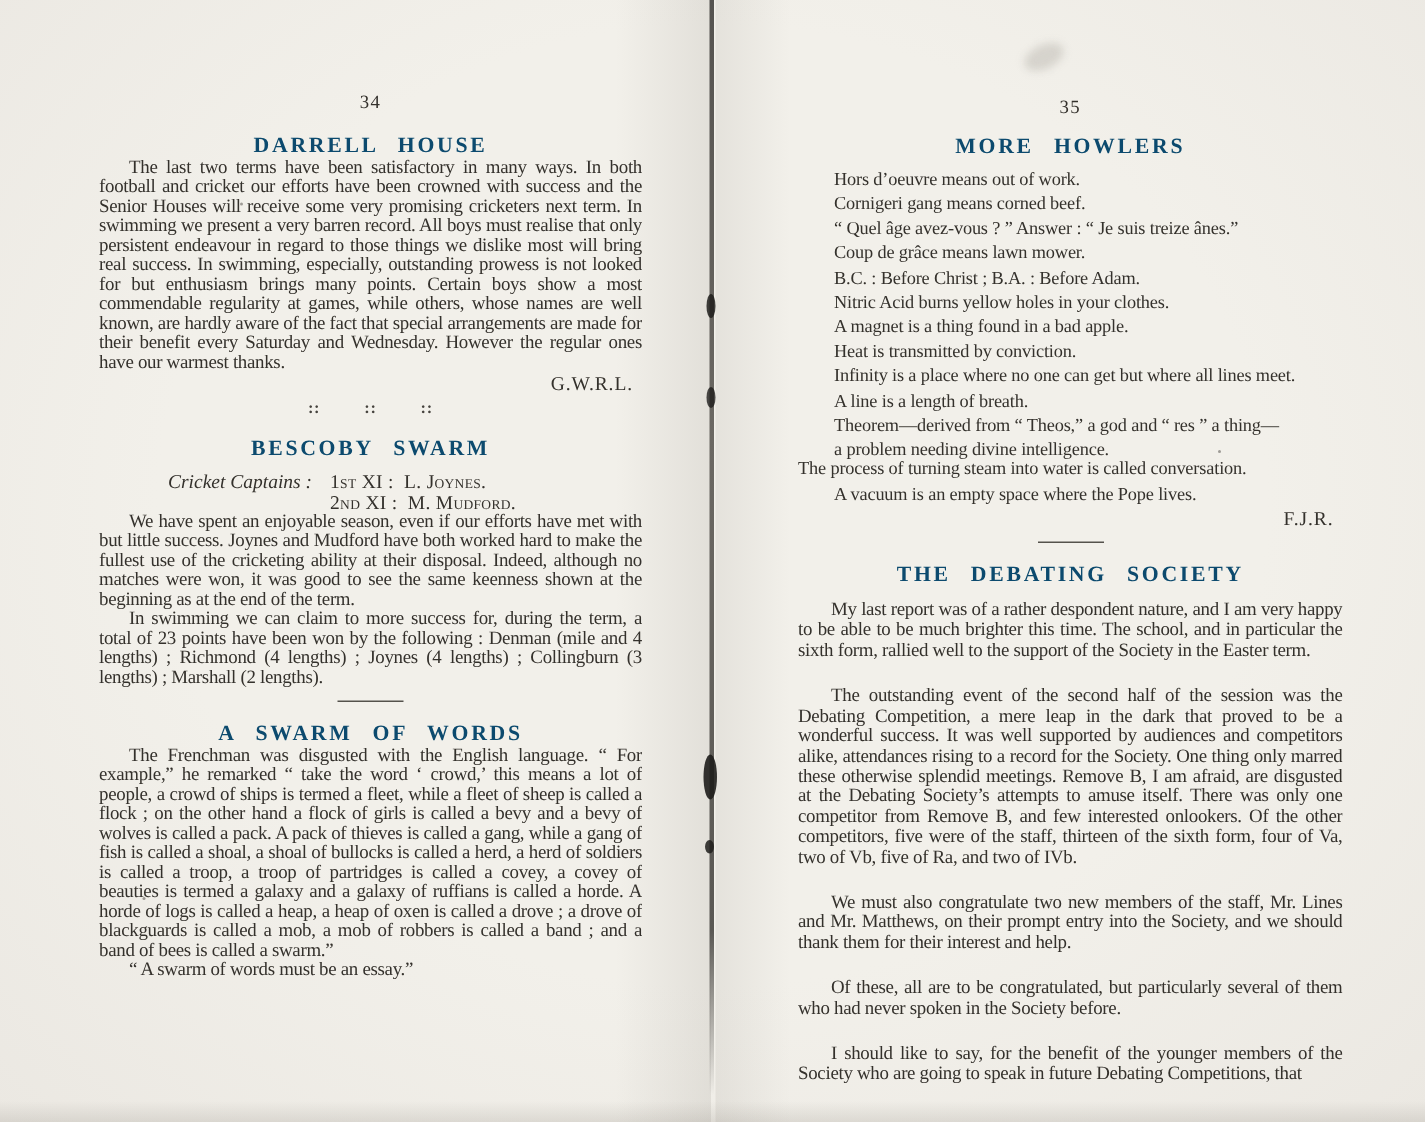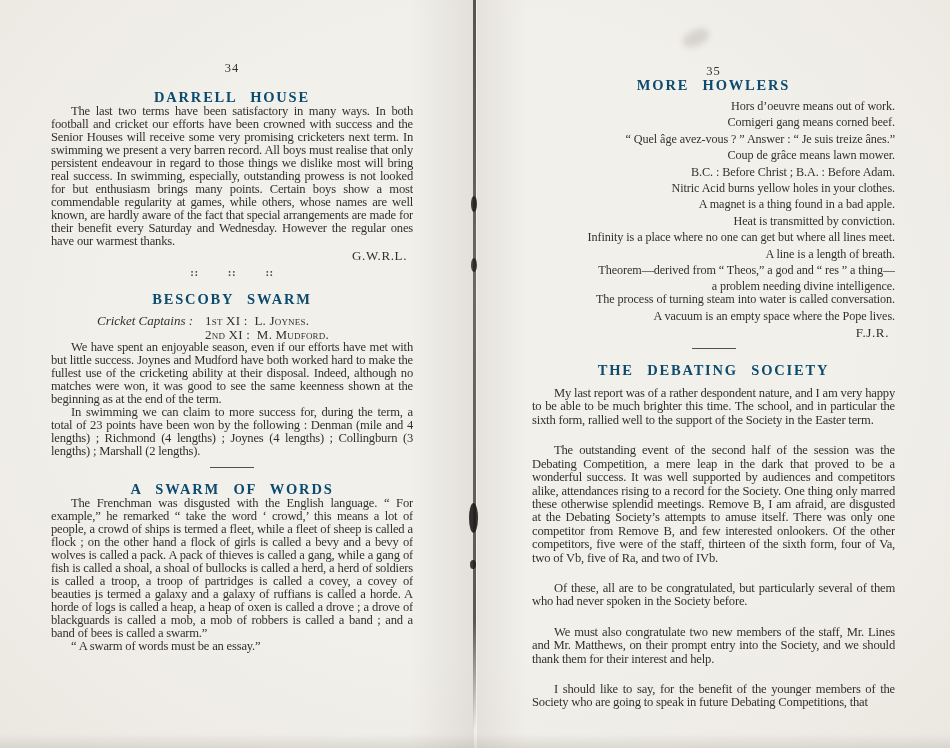--- a/index.html
+++ b/index.html
@@ -24,31 +24,31 @@
   .smudge{position:absolute;left:682px;top:30px;width:28px;height:16px;border-radius:50%;
     background:rgba(120,114,105,0.22);filter:blur(3px);transform:rotate(-25deg);}
   .speck{position:absolute;background:rgba(90,86,80,0.55);border-radius:50%;}
   .s1{left:160px;top:135px;width:2px;height:2px;}
   .s2{left:95px;top:598px;width:2px;height:2px;}
   .s3{left:812px;top:300px;width:2px;height:2px;}
   .bottom-shade{position:absolute;left:0;bottom:0;width:950px;height:14px;
     background:linear-gradient(to bottom,rgba(130,124,115,0) 0%,rgba(130,124,115,0.18) 100%);}
   
   .page{position:absolute;top:0;height:748px;overflow:hidden;}
-  .page-left{left:51px;width:362px;}
+  .page-left{left:66px;width:362px;}
   .page-right{left:532px;width:363px;}
   .page-number{text-align:center;font-size:12.5px;letter-spacing:1px;line-height:13px;}
   .page-left .page-number{margin-top:62px;}
   .page-right .page-number{margin-top:65px;}
   h2{margin:0;text-align:center;font-size:14.5px;font-weight:bold;
      letter-spacing:1.8px;word-spacing:8px;line-height:15px;color:#0c4a6e;}
   .h-darrell{margin-top:15px;}
   .h-bescoby{margin-top:14px;}
   .h-swarm{margin-top:14px;}
-  .h-howlers{margin-top:0;}
+  .h-howlers{margin-top:13px;}
   .h-debating{margin-top:14px;}
   p.body-par{
     margin:0;text-align:justify;font-size:12.6px;line-height:13px;
     letter-spacing:-0.2px;text-indent:20px;
   }
   .par-darrell{margin-top:8px;}
   .par-bescoby1{margin-top:8px;}
   .par-bescoby2{margin-top:4px;}
   .par-swarm{margin-top:8px;}
   .signature{ text-align:right;font-size:13px;line-height:13px;letter-spacing:0.6px;
@@ -56,21 +56,21 @@
   .separator{ text-align:center;font-size:11px;font-weight:bold;letter-spacing:0.5px;
     word-spacing:26px;line-height:12px;margin-top:4px;color:#45423d;}
   .captains{display:flex;margin:7px 0 0 46px;font-size:13px;line-height:13.5px;}
   .cap-label{font-style:italic;margin-right:12px;white-space:pre;}
   .cap-col div{font-variant:small-caps;white-space:pre;letter-spacing:0.2px;}
   .rule{width:44px;border:0;border-top:1.3px solid #55524c;margin:9px auto 0 auto;}
   .swarm-closing{margin-top:5px;text-indent:0;}
   
   .howlers{margin-top:7px;}
   .howler{font-size:12.2px;line-height:13px;margin-bottom:3.4px;
-    text-indent:24px;white-space:nowrap;letter-spacing:-0.1px;text-align:right;}
+    text-indent:24px;white-space:nowrap;letter-spacing:-0.1px;}
   .howler:nth-child(12){margin-bottom:0;}
   .howler:nth-child(13){text-indent:0;}
   
   .debating-pars{margin-top:9px;}
   .deb-par{margin:0 0 0 0;text-align:justify;font-size:12.6px;line-height:13.4px;
     letter-spacing:-0.2px;text-indent:22px;}
   .deb-par + .deb-par{margin-top:17px;}
 </style>
 </head>
 <body>
@@ -139,17 +139,17 @@
     </div>
   <div class="signature">F.J.R.</div>
 
   <hr class="rule">
 
   <h2 class="h-debating">THE DEBATING SOCIETY</h2>
   <div class="debating-pars">
 
   <p class="deb-par">My last report was of a rather despondent nature, and I am very happy to be able to be much brighter this time. The school, and in particular the sixth form, rallied well to the support of the Society in the Easter term.</p>
       <p class="deb-par">The outstanding event of the second half of the session was the Debating Competition, a mere leap in the dark that proved to be a wonderful success. It was well supported by audiences and competitors alike, attendances rising to a record for the Society. One thing only marred these otherwise splendid meetings. Remove B, I am afraid, are disgusted at the Debating Society’s attempts to amuse itself. There was only one competitor from Remove B, and few interested onlookers. Of the other competitors, five were of the staff, thirteen of the sixth form, four of Va, two of Vb, five of Ra, and two of IVb.</p>
+      <p class="deb-par">We must also congratulate two new members of the staff, Mr. Lines and Mr. Matthews, on their prompt entry into the Society, and we should thank them for their interest and help.</p>
       <p class="deb-par">Of these, all are to be congratulated, but particularly several of them who had never spoken in the Society before.</p>
-      <p class="deb-par">We must also congratulate two new members of the staff, Mr. Lines and Mr. Matthews, on their prompt entry into the Society, and we should thank them for their interest and help.</p>
       <p class="deb-par">I should like to say, for the benefit of the younger members of the Society who are going to speak in future Debating Competitions, that</p>
     </div>
 </div>
 
 </body></html>

